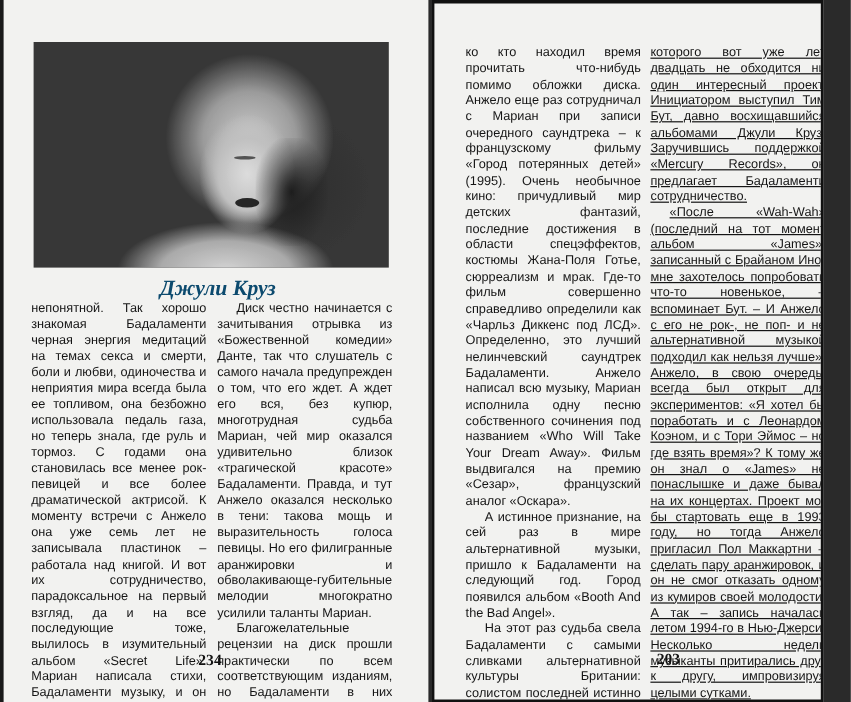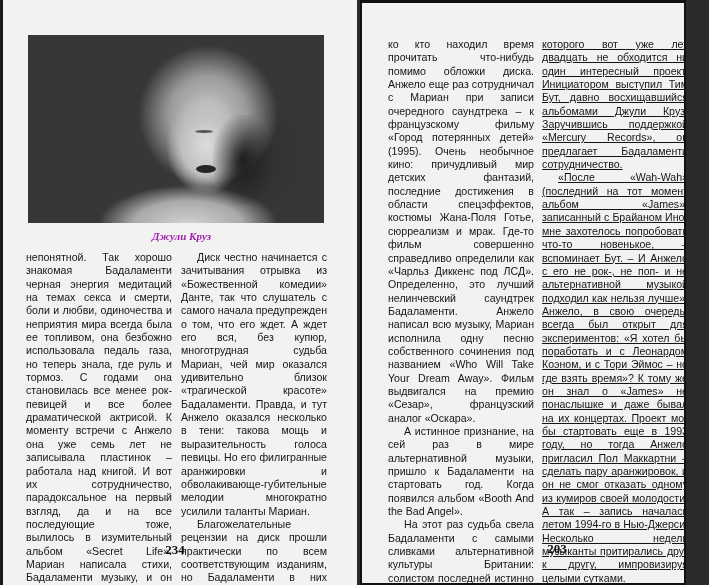--- a/index.html
+++ b/index.html
@@ -33,21 +33,21 @@
     position: absolute; left: 167px; top: 95px; width: 18px; height: 3px;
     background: #555; border-radius: 50%;
   }
   .photo .lips {
     position: absolute; left: 168px; top: 130px; width: 20px; height: 8px;
     background: #2a2a2a; border-radius: 50%;
   }
   .caption {
     position: absolute; left: 0; width: 357px; top: 230px; text-align: center;
     font-family: "Liberation Serif", "DejaVu Serif", serif;
-    font-style: italic; font-weight: bold; font-size: 11px; color: #a21caf;
+    font-style: italic; font-weight: bold; font-size: 18px; color: #0c4a6e;
   }
   .col {
     position: absolute; width: 146px;
     font-size: 10.6px; line-height: 13.35px; color: #151515;
     text-align: justify;
   }
   .col p { margin: 0; }
   .col p.indent { text-indent: 16px; }
   .l1 { left: 23px; top: 251px; }
   .l2 { left: 178px; top: 251px; }
@@ -77,21 +77,21 @@
   <div class="col l2">
     <p class="indent">Диск честно начинается с зачитывания отрывка из «Божественной комедии» Данте, так что слушатель с самого начала предупрежден о том, что его ждет. А ждет его вся, без купюр, многотрудная судьба Мариан, чей мир оказался удивительно близок «трагической красоте» Бадаламенти. Правда, и тут Анжело оказался несколько в тени: такова мощь и выразительность голоса певицы. Но его филигранные аранжировки и обволакивающе-губительные мелодии многократно усилили таланты Мариан.</p>
     <p class="indent">Благожелательные рецензии на диск прошли практически по всем соответствующим изданиям, но Бадаламенти в них упоминали через раз: ред-</p>
   </div>
   <div class="page-num pn-left">234</div>
 </div>
 
 <div class="page page-right">
   <div class="col r1">
     <p>ко кто находил время прочитать что-нибудь помимо обложки диска. Анжело еще раз сотрудничал с Мариан при записи очередного саундтрека – к французскому фильму «Город потерянных детей» (1995). Очень необычное кино: причудливый мир детских фантазий, последние достижения в области спецэффектов, костюмы Жана-Поля Готье, сюрреализм и мрак. Где-то фильм совершенно справедливо определили как «Чарльз Диккенс под ЛСД». Определенно, это лучший нелинчевский саундтрек Бадаламенти. Анжело написал всю музыку, Мариан исполнила одну песню собственного сочинения под названием «Who Will Take Your Dream Away». Фильм выдвигался на премию «Сезар», французский аналог «Оскара».</p>
-    <p class="indent">А истинное признание, на сей раз в мире альтернативной музыки, пришло к Бадаламенти на стартовать год. Когда появился альбом «Booth And the Bad Angel».</p>
+    <p class="indent">А истинное признание, на сей раз в мире альтернативной музыки, пришло к Бадаламенти на следующий год. Город появился альбом «Booth And the Bad Angel».</p>
     <p class="indent">На этот раз судьба свела Бадаламенти с самыми сливками альтернативной культуры Британии: солистом последней истинно манчестерской группы «James» Тимом Бутом, экс-гитаристом суперполярных «Suede» Бернардом Батлером и живущем сейчас в Петербурге Брайаном Ино, без</p>
   </div>
   <div class="col r2">
     <p>которого вот уже лет двадцать не обходится ни один интересный проект. Инициатором выступил Тим Бут, давно восхищавшийся альбомами Джули Круз. Заручившись поддержкой «Mercury Records», он предлагает Бадаламенти сотрудничество.</p>
     <p class="indent">«После «Wah-Wah» (последний на тот момент альбом «James», записанный с Брайаном Ино) мне захотелось попробовать что-то новенькое, – вспоминает Бут. – И Анжело с его не рок-, не поп- и не альтернативной музыкой подходил как нельзя лучше». Анжело, в свою очередь, всегда был открыт для экспериментов: «Я хотел бы поработать и с Леонардом Коэном, и с Тори Эймос – но где взять время»? К тому же он знал о «James» не понаслышке и даже бывал на их концертах. Проект мог бы стартовать еще в 1993 году, но тогда Анжело пригласил Пол Маккартни – сделать пару аранжировок, и он не смог отказать одному из кумиров своей молодости. А так – запись началась летом 1994-го в Нью-Джерси. Несколько недель музыканты притирались друг к другу, импровизируя целыми сутками.</p>
 
   </div>
   <div class="page-num pn-right">203</div>
 </div>
 

